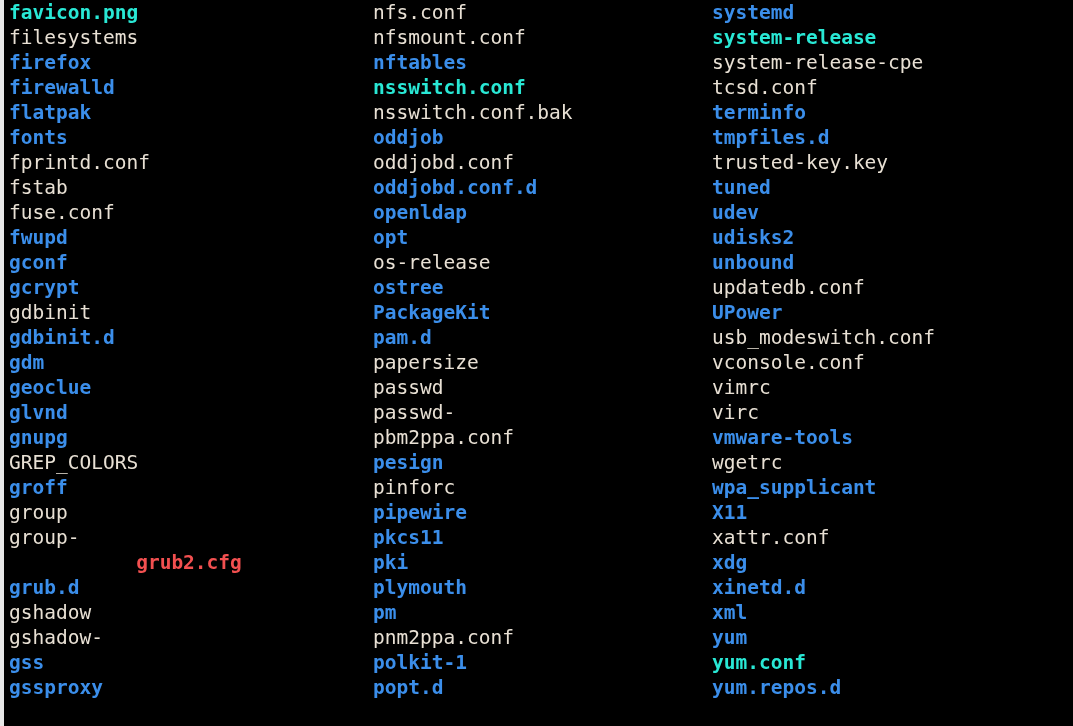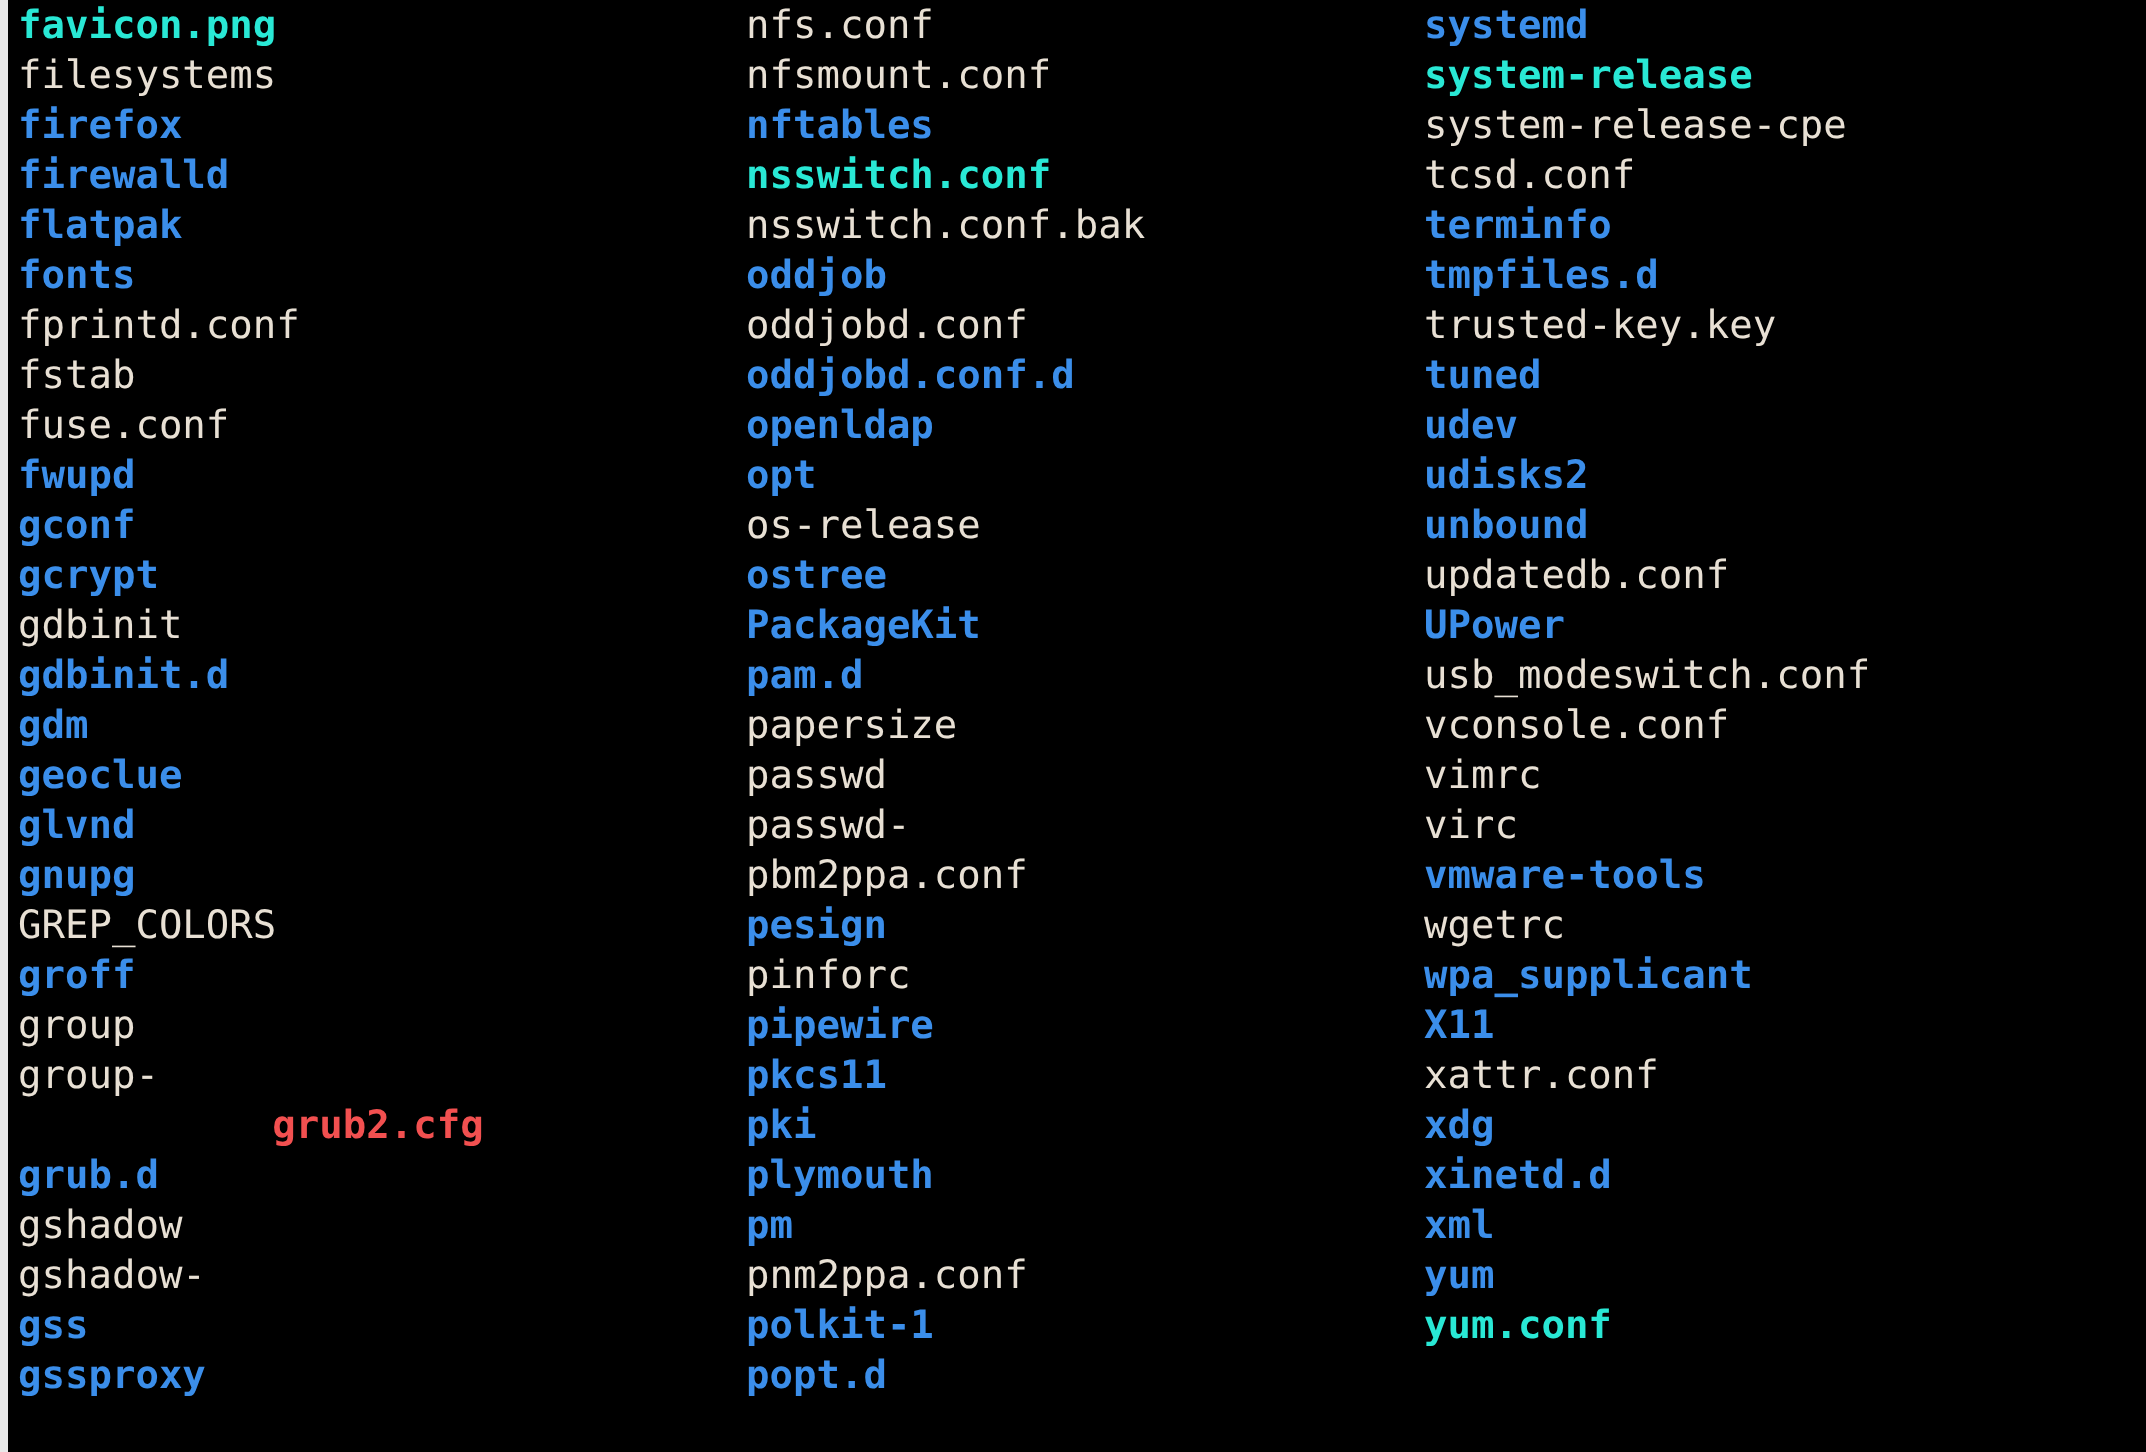--- a/index.html
+++ b/index.html
@@ -189,20 +189,21 @@
         <div class="entry t-dir">vmware-tools</div>
         <div class="entry t-file">wgetrc</div>
         <div class="entry t-dir">wpa_supplicant</div>
         <div class="entry t-dir">X11</div>
         <div class="entry t-file">xattr.conf</div>
         <div class="entry t-dir">xdg</div>
         <div class="entry t-dir">xinetd.d</div>
         <div class="entry t-dir">xml</div>
         <div class="entry t-dir">yum</div>
         <div class="entry t-link">yum.conf</div>
+        <div class="entry t-dir">yum.repos.d</div>
       </div>
   </div>
 
   <div id="prompt-line">
     <span id="prompt-text">[root@host-jiang etc]# </span>
     <span id="cursor"></span>
   </div>
 
 </div>
 

